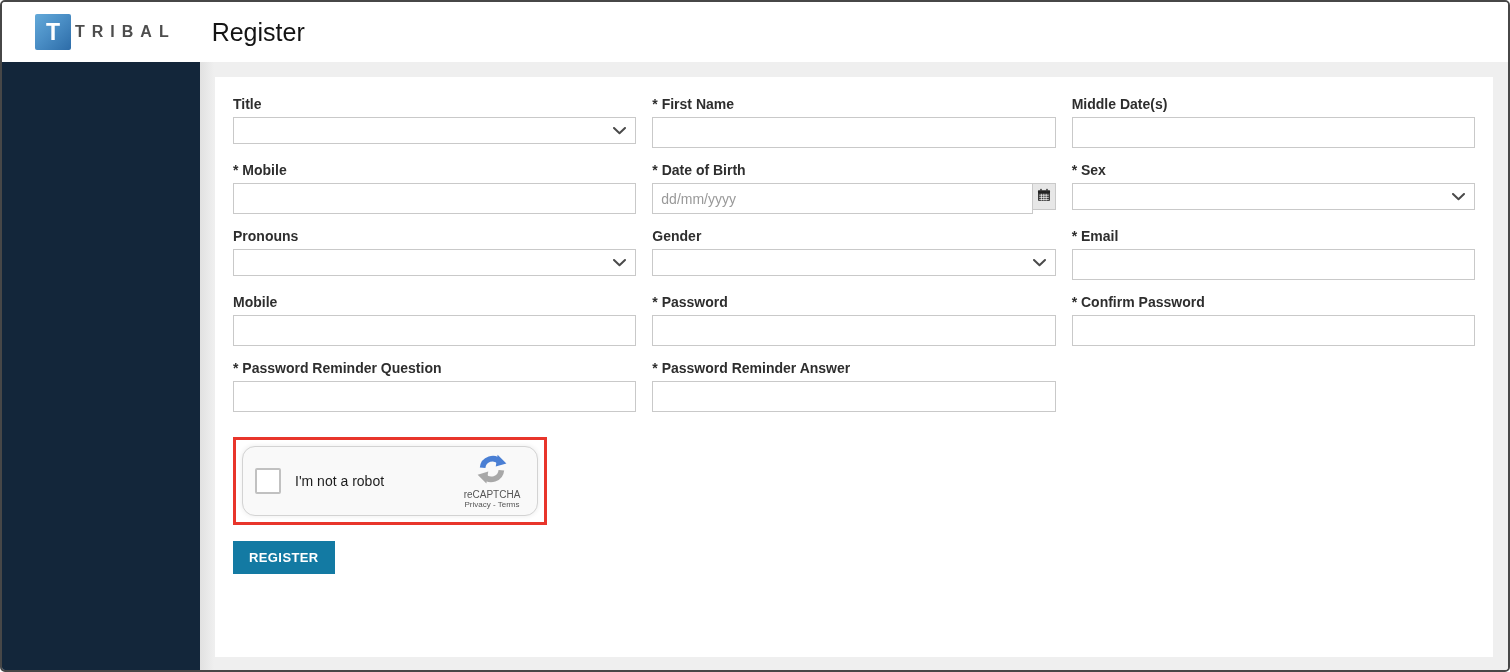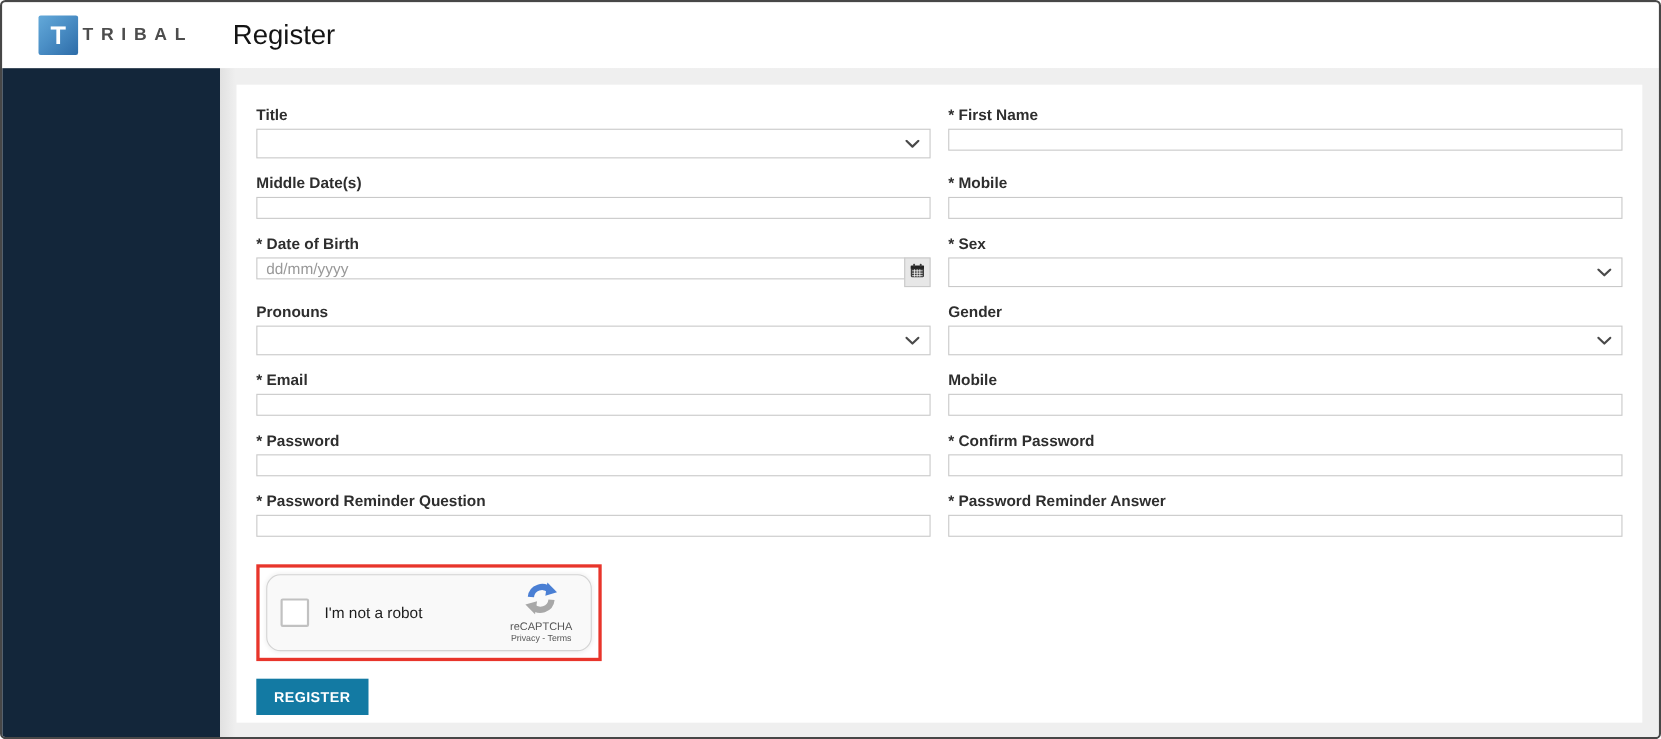--- a/index.html
+++ b/index.html
@@ -39,29 +39,29 @@
   .sidebar { flex:0 0 198px; background:#13263A; }
   .main-area {
     flex:1; padding:15px 15px 0 15px; position:relative;
     background:linear-gradient(to right,#e1e1e1 0px,#efefef 14px);
   }
   .card {
     background:#ffffff; height:580px; padding:19px 18px 0 18px;
   }
   
   .form-grid {
-    display:grid; grid-template-columns:1fr 1fr; column-gap:16px;
+    display:grid; grid-template-columns:1fr 1fr 1fr; column-gap:16px;
   }
   .field { margin-bottom:14px; }
   .lbl {
     display:block; font-size:14px; font-weight:600;
     color:#2e2e2e; margin-bottom:5px;
   }
   .txt {
-    width:100%; height:20px; border:1px solid #c9c9c9; background:#fff;
+    width:100%; height:31px; border:1px solid #c9c9c9; background:#fff;
     font-family:"Liberation Sans", sans-serif; font-size:14px;
     color:#333; padding:3px 8px; border-radius:0; outline:none;
   }
   .txt::placeholder { color:#999; }
   .selectbox {
     position:relative; width:100%; height:27px;
     border:1px solid #c9c9c9; background:#fff; cursor:pointer;
   }
   .chev { position:absolute; right:9px; top:50%; transform:translateY(-50%); line-height:0; }
   .date-group { display:flex; }

